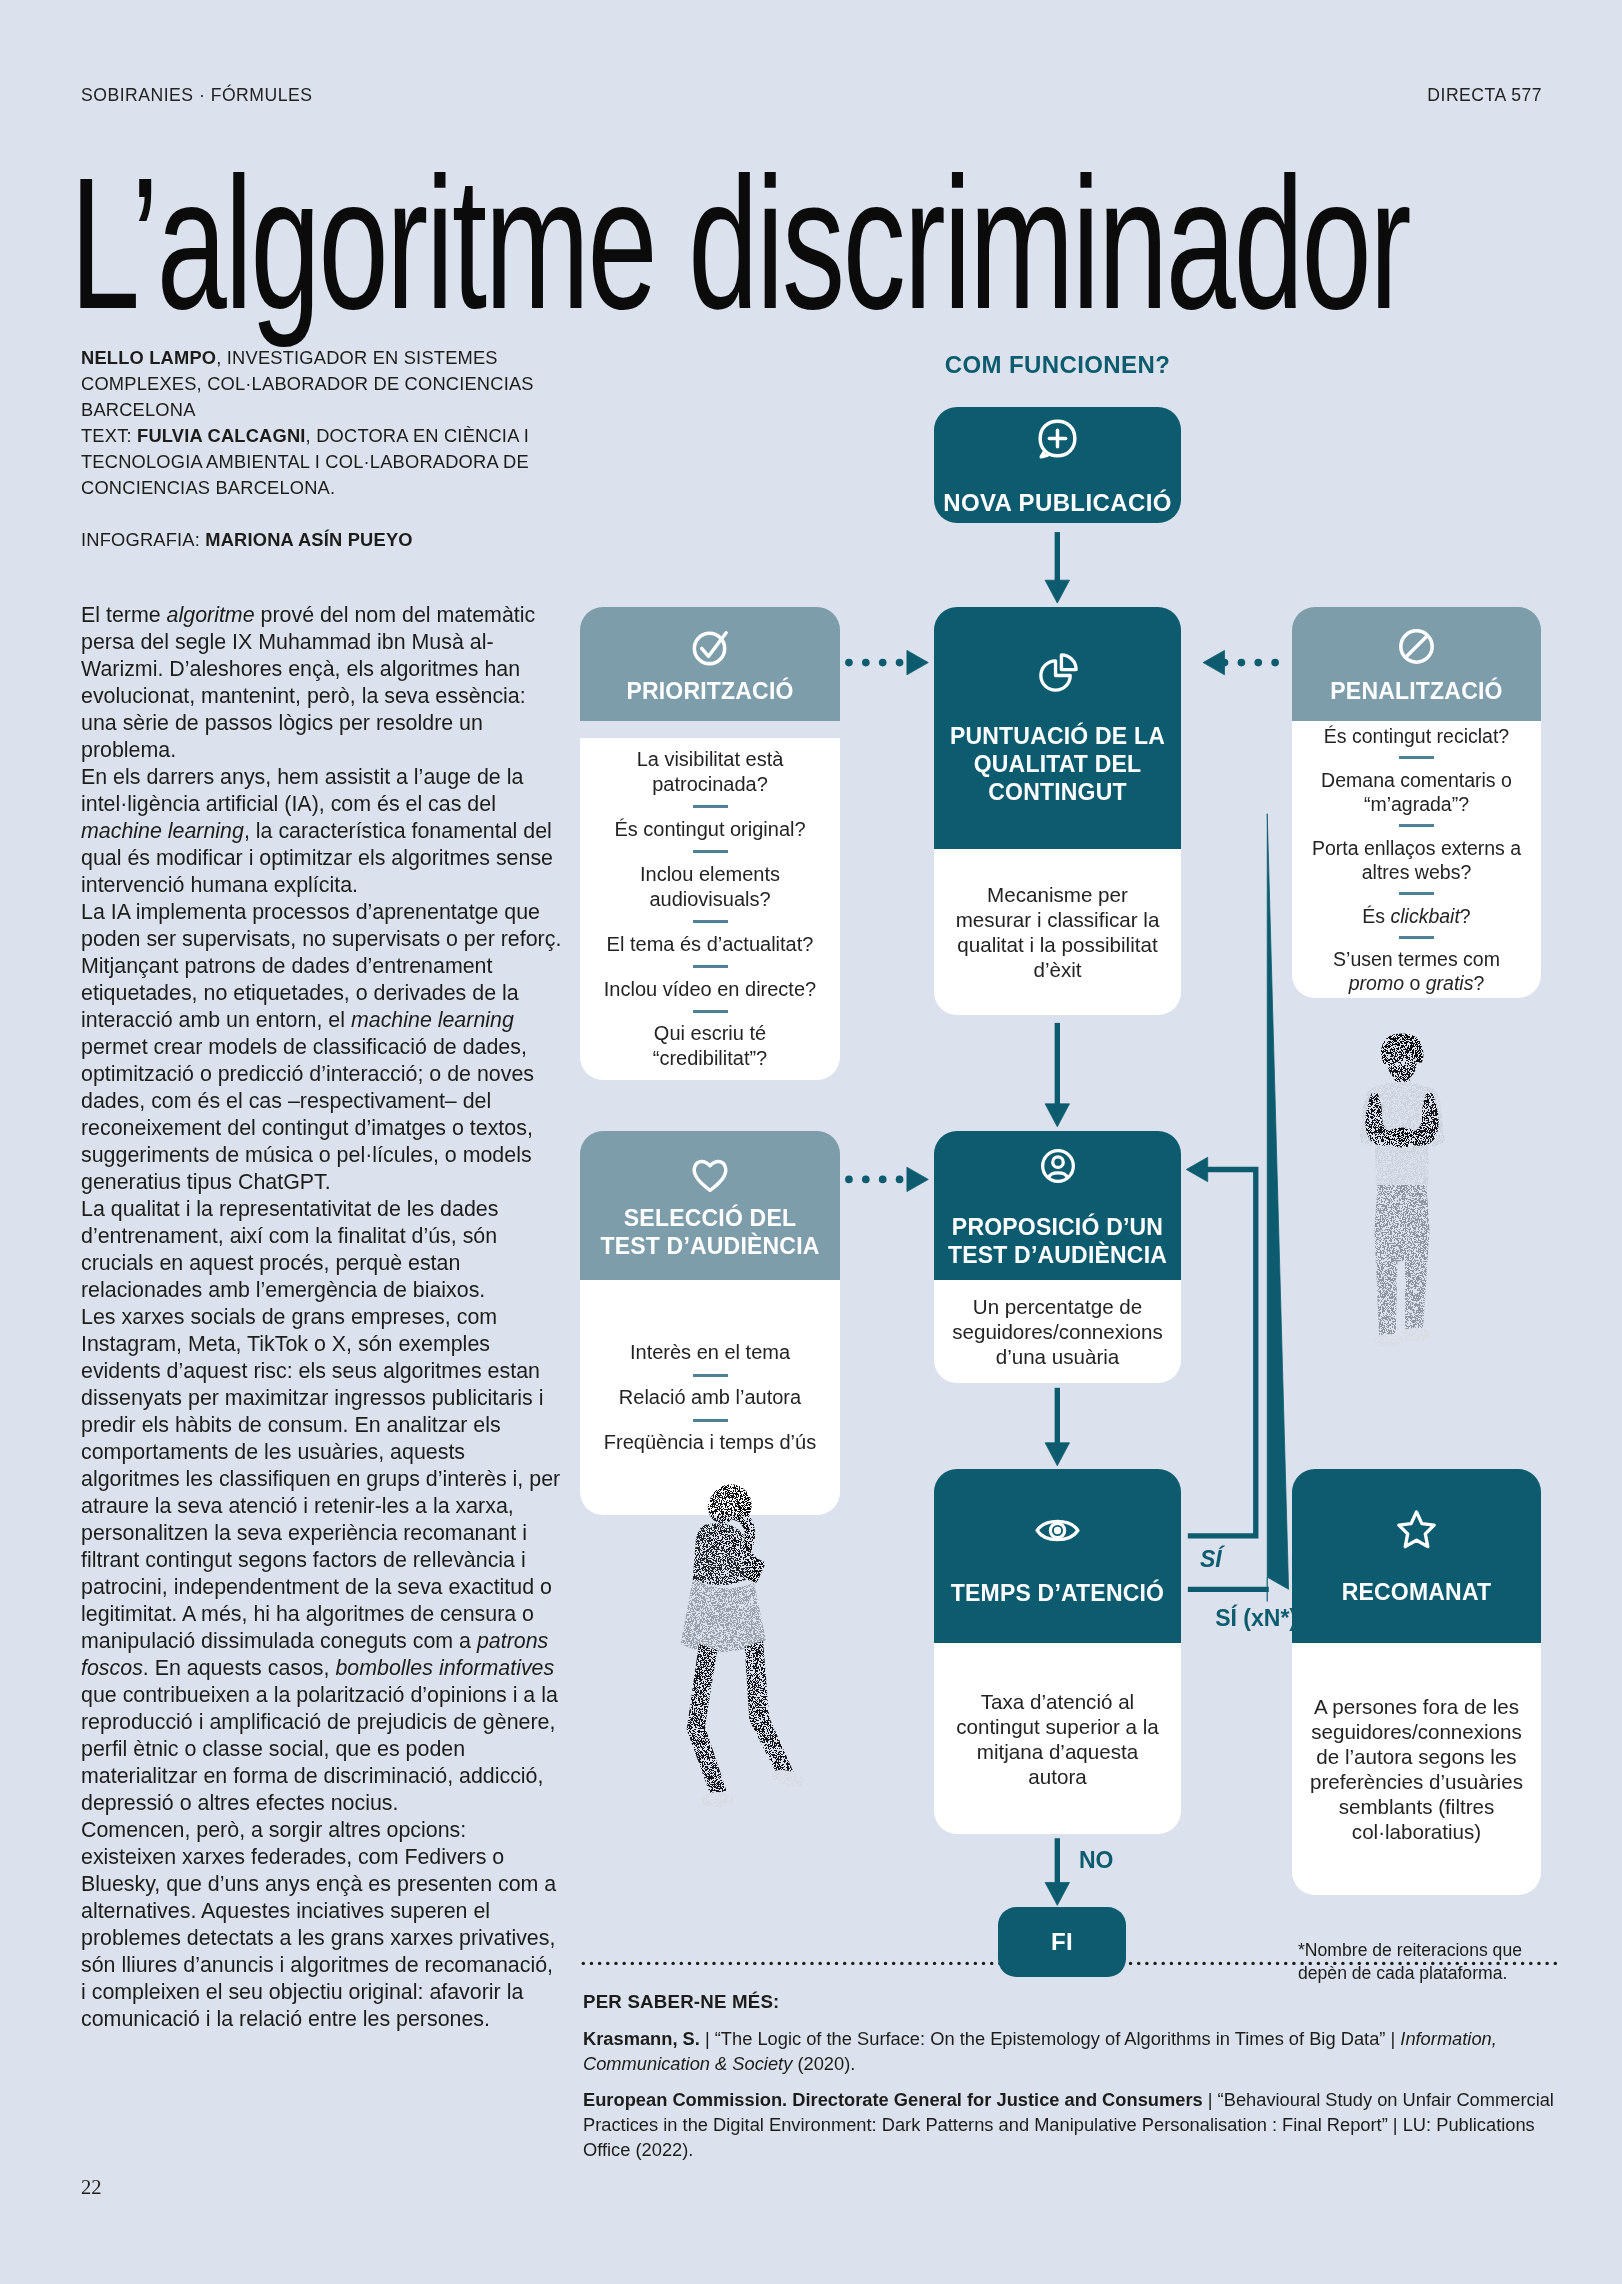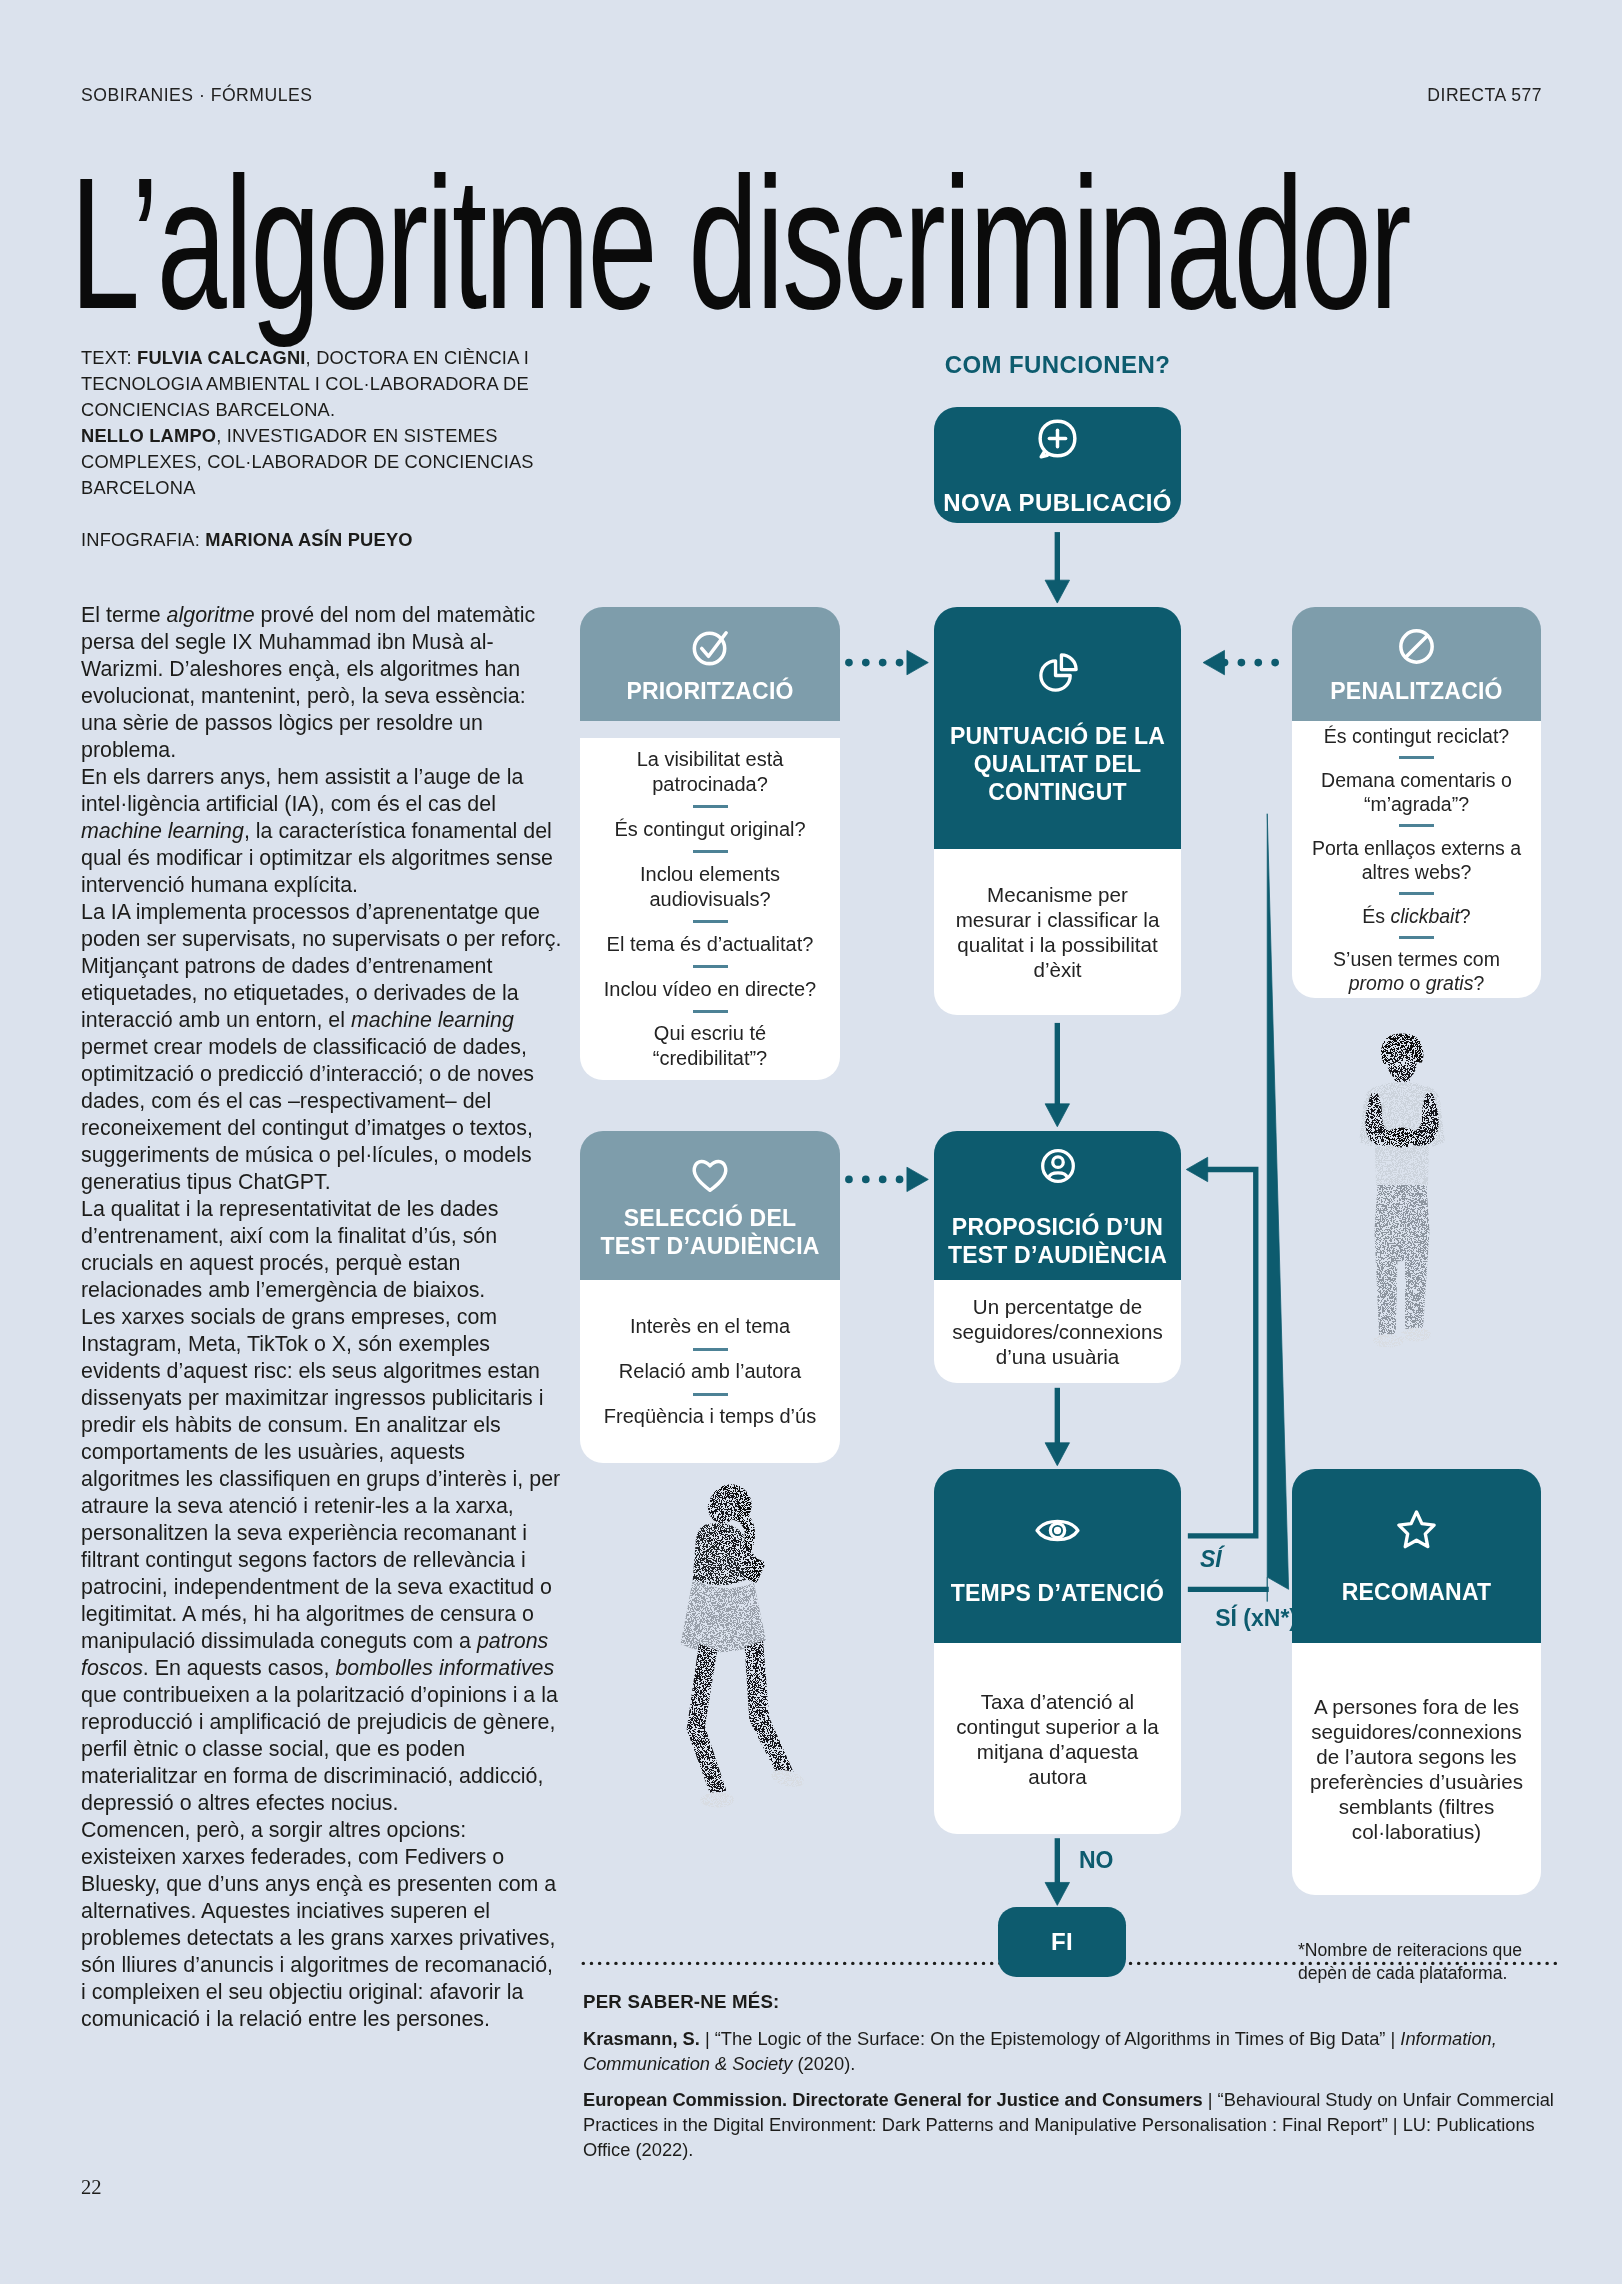--- a/index.html
+++ b/index.html
@@ -68,22 +68,22 @@
       <feComposite in="SourceGraphic" in2="na" operator="in"></feComposite>
     </filter>
   </defs>
 </svg>
 
 <div class="kicker left">SOBIRANIES · FÓRMULES</div>
 <div class="kicker right">DIRECTA 577</div>
 <h1 class="main-title">L’algoritme discriminador</h1>
 
 <div class="byline">
+  <p><span class="bd">NELLO LAMPO</span><span>, INVESTIGADOR EN SISTEMES COMPLEXES, COL·LABORADOR DE CONCIENCIAS BARCELONA</span></p>
   <p><span>TEXT: </span><span class="bd">FULVIA CALCAGNI</span><span>, DOCTORA EN CIÈNCIA I TECNOLOGIA AMBIENTAL I COL·LABORADORA DE CONCIENCIAS BARCELONA.</span></p>
-  <p><span class="bd">NELLO LAMPO</span><span>, INVESTIGADOR EN SISTEMES COMPLEXES, COL·LABORADOR DE CONCIENCIAS BARCELONA</span></p>
   <p class="info"><span>INFOGRAFIA: </span><span class="bd">MARIONA ASÍN PUEYO</span></p>
 </div>
 
 <div class="article">
     <p><span>El terme </span><span class="it">algoritme</span><span> prové del nom del matemàtic persa del segle IX Muhammad ibn Musà al-Warizmi. D’aleshores ençà, els algoritmes han evolucionat, mantenint, però, la seva essència: una sèrie de passos lògics per resoldre un problema.</span></p>
     <p><span>En els darrers anys, hem assistit a l’auge de la intel·ligència artificial (IA), com és el cas del </span><span class="it">machine learning</span><span>, la característica fonamental del qual és modificar i optimitzar els algoritmes sense intervenció humana explícita.</span></p>
     <p><span>La IA implementa processos d’aprenentatge que poden ser supervisats, no supervisats o per reforç. Mitjançant patrons de dades d’entrenament etiquetades, no etiquetades, o derivades de la interacció amb un entorn, el </span><span class="it">machine learning</span><span> permet crear models de classificació de dades, optimització o predicció d’interacció; o de noves dades, com és el cas –respectivament– del reconeixement del contingut d’imatges o textos, suggeriments de música o pel·lícules, o models generatius tipus ChatGPT.</span></p>
     <p><span>La qualitat i la representativitat de les dades d’entrenament, així com la finalitat d’ús, són crucials en aquest procés, perquè estan relacionades amb l’emergència de biaixos.</span></p>
     <p><span>Les xarxes socials de grans empreses, com Instagram, Meta, TikTok o X, són exemples evidents d’aquest risc: els seus algoritmes estan dissenyats per maximitzar ingressos publicitaris i predir els hàbits de consum. En analitzar els comportaments de les usuàries, aquests algoritmes les classifiquen en grups d’interès i, per atraure la seva atenció i retenir-les a la xarxa, personalitzen la seva experiència recomanant i filtrant contingut segons factors de rellevància i patrocini, independentment de la seva exactitud o legitimitat. A més, hi ha algoritmes de censura o manipulació dissimulada coneguts com a </span><span class="it">patrons foscos</span><span>. En aquests casos, </span><span class="it">bombolles informatives</span><span> que contribueixen a la polarització d’opinions i a la reproducció i amplificació de prejudicis de gènere, perfil ètnic o classe social, que es poden materialitzar en forma de discriminació, addicció, depressió o altres efectes nocius.</span></p>
     <p><span>Comencen, però, a sorgir altres opcions: existeixen xarxes federades, com Fedivers o Bluesky, que d’uns anys ençà es presenten com a alternatives. Aquestes inciatives superen el problemes detectats a les grans xarxes privatives, són lliures d’anuncis i algoritmes de recomanació, i compleixen el seu objectiu original: afavorir la comunicació i la relació entre les persones.</span></p>
@@ -192,21 +192,21 @@
       <div class="q-item"><span>Demana comentaris o “m’agrada”?</span></div>
       <div class="q-divider"></div>
       <div class="q-item"><span>Porta enllaços externs a altres webs?</span></div>
       <div class="q-divider"></div>
       <div class="q-item"><span>És </span><span class="it">clickbait</span><span>?</span></div>
       <div class="q-divider"></div>
       <div class="q-item"><span>S’usen termes com </span><span class="it">promo</span><span> o </span><span class="it">gratis</span><span>?</span></div>
     </div>
 </div>
 
-<div class="node" style="left:580px;top:1131px;width:260px;height:332px;">
+<div class="node" style="left:580px;top:1131px;width:260px;height:384px;">
   <div class="node-header muted" style="height:128px;">
     <span class="icon">
       <svg width="46" height="46" viewBox="0 0 48 48" fill="none" stroke="#fff" stroke-width="3.6" stroke-linejoin="round">
         <path d="M24 41 C10 31 5 23 8.5 15.5 C11 10 18 9 24 15.5 C30 9 37 10 39.5 15.5 C43 23 38 31 24 41 Z"></path>
       </svg>
     </span>
     <span>SELECCIÓ DEL TEST D’AUDIÈNCIA</span>
   </div>
   <div class="node-body">
       <div class="q-item"><span>Interès en el tema</span></div>

